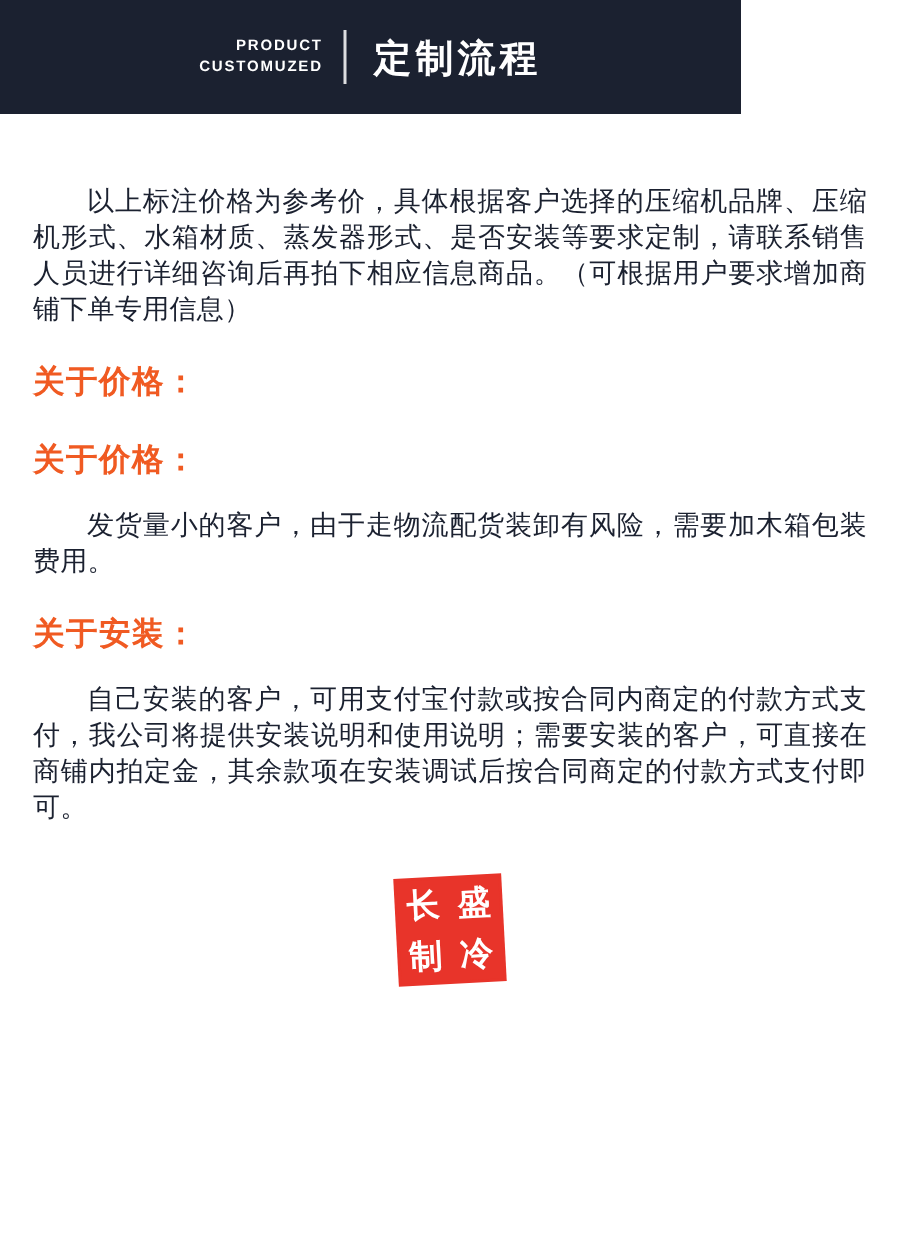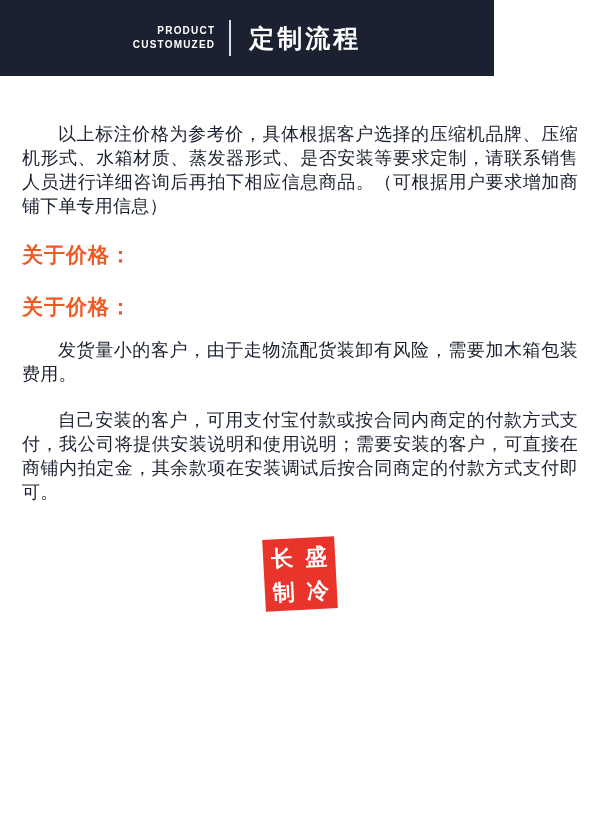--- a/index.html
+++ b/index.html
@@ -101,21 +101,21 @@
   .s-ship { margin-top: 22px; }
   .s-ship .sec-body { margin-top: 14px; }
 
   .s-design { margin-top: 22px; }
   .s-design .sec-body { margin-top: 12px; }
 
   .s-transport { margin-top: 22px; }
   .s-transport .sec-body { margin-top: 16px; }
 
   .s-install { margin-top: 22px; }
-  .s-install .sec-body { margin-top: 0; }
+  .s-install .sec-body { margin-top: 16px; }
 
   
   .stamp-wrap {
     width: 600px;
     display: flex;
     justify-content: center;
     margin-top: 36px;
   }
   .stamp {
     position: relative;
@@ -170,20 +170,21 @@
     <div class="section s-design">
       <p class="sec-title">关于价格：</p>
     </div>
 
     <div class="section s-transport">
       <p class="sec-title">关于价格：</p>
       <p class="sec-body indent">发货量小的客户，由于走物流配货装卸有风险，需要加木箱包装费用。</p>
     </div>
 
     <div class="section s-install">
+      <p class="sec-title">关于安装：</p>
       <p class="sec-body indent">自己安装的客户，可用支付宝付款或按合同内商定的付款方式支付，我公司将提供安装说明和使用说明；需要安装的客户，可直接在商铺内拍定金，其余款项在安装调试后按合同商定的付款方式支付即可。</p>
     </div>
 
   </div>
 
   <div class="stamp-wrap">
     <div class="stamp">
       <span class="c1">长</span>
       <span class="c2">盛</span>
       <span class="c3">制</span>

